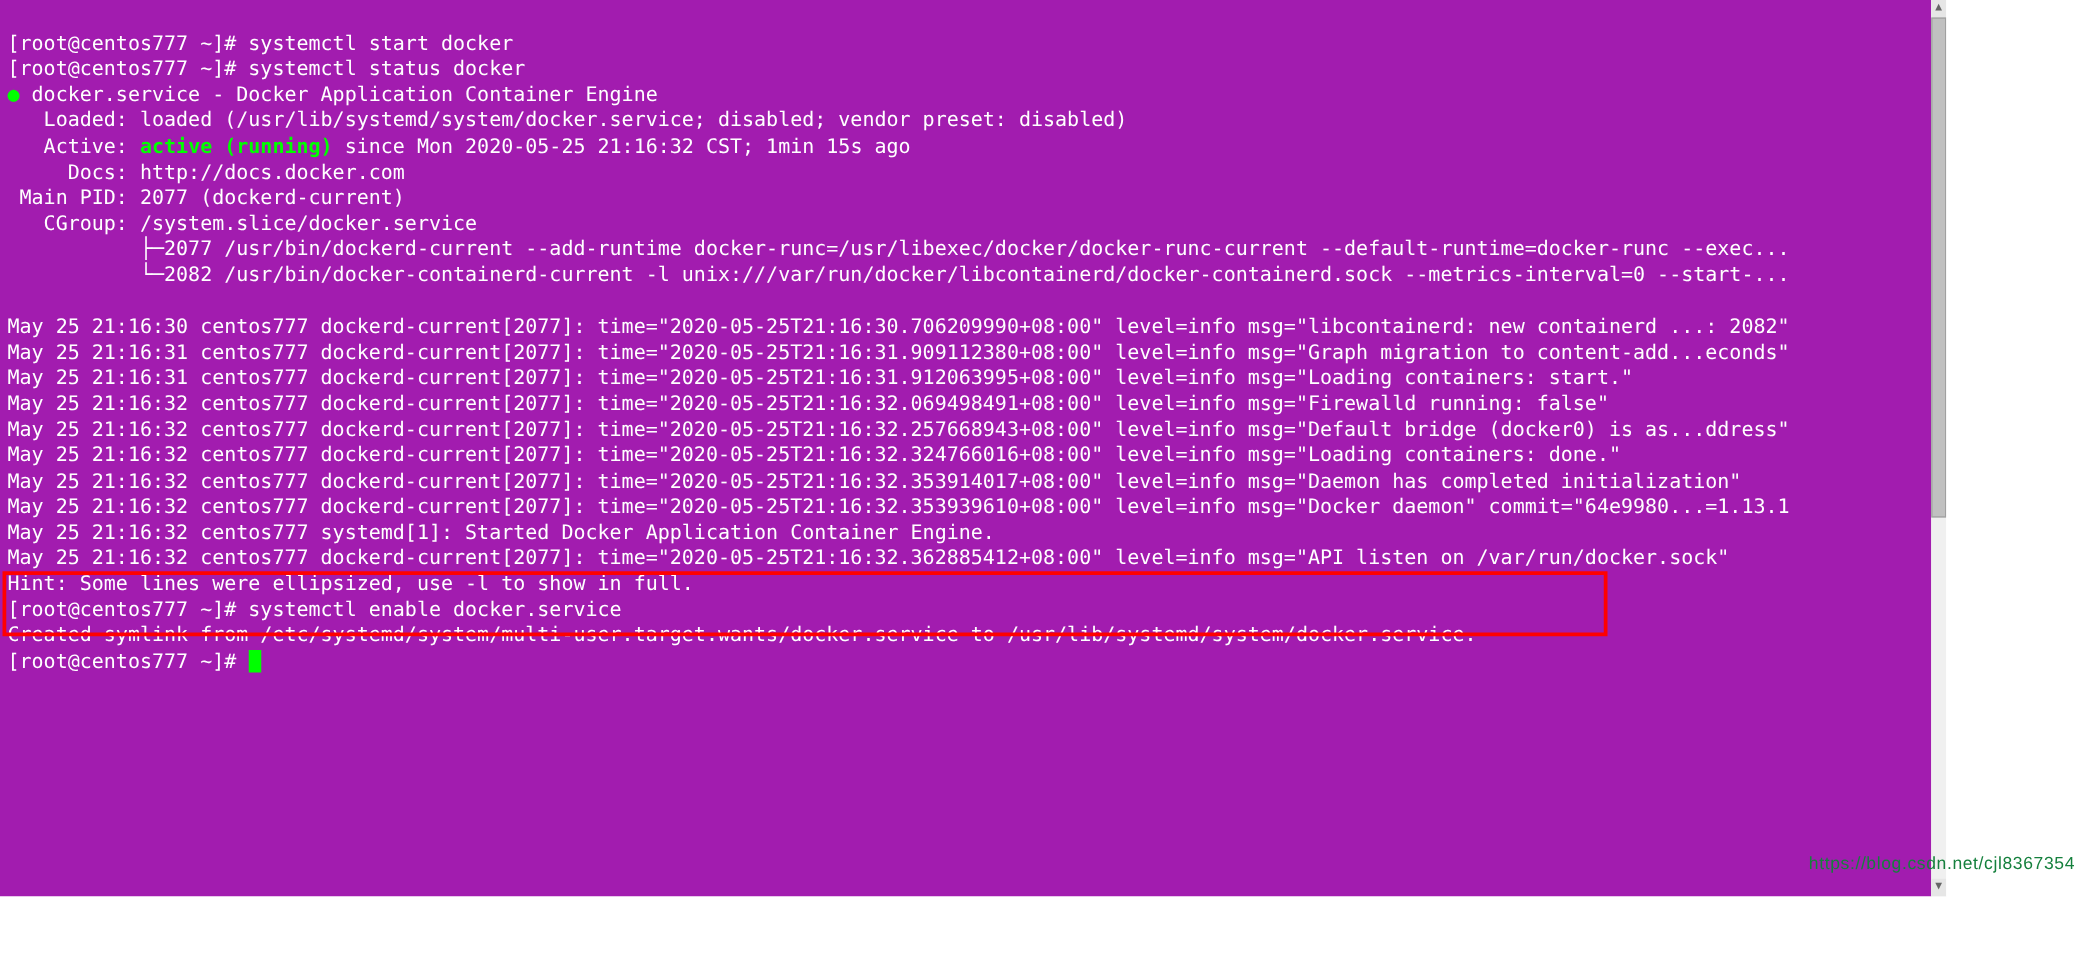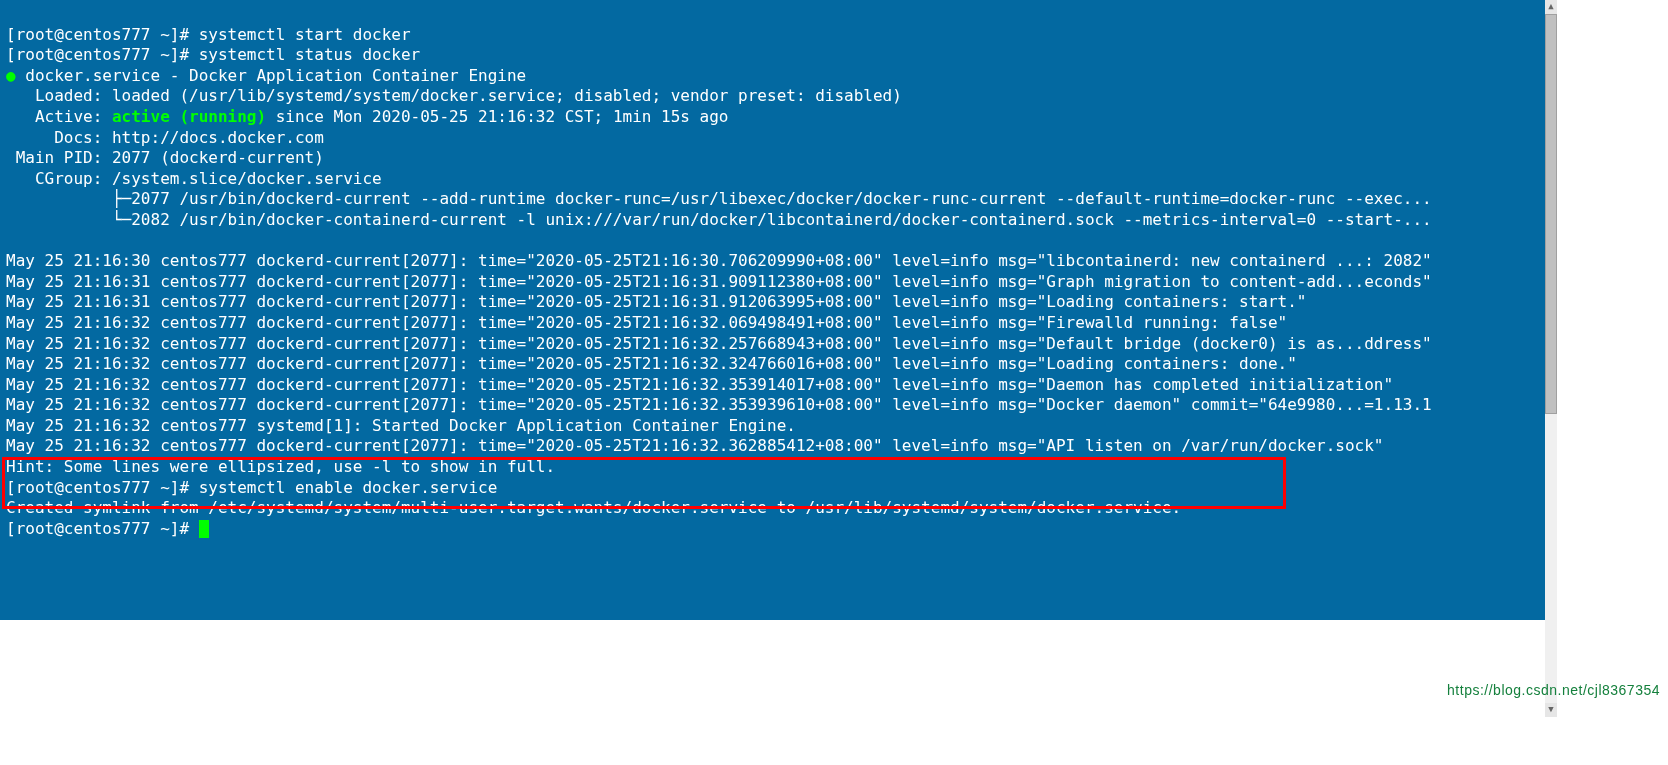--- a/index.html
+++ b/index.html
@@ -1,17 +1,17 @@
 <!DOCTYPE html>
 <html><head>
 <meta charset="utf-8">
 <style>
   html,body{margin:0;padding:0;background:#fff;}
   body{width:1668px;height:765px;position:relative;font-family:"DejaVu Sans Mono","Courier New",monospace;font-size:16px;line-height:20.6px;}
-  .terminal{position:absolute;left:0;top:0;width:1545px;height:620px;background:#0369a1;color:#fff;white-space:pre;overflow:hidden;padding:4px 6px;box-sizing:border-box;}
+  .terminal{position:absolute;left:0;top:0;width:1545px;height:717px;background:#a21caf;color:#fff;white-space:pre;overflow:hidden;padding:4px 6px;box-sizing:border-box;}
   .prompt{color:#fff;}
   .bullet{color:#00ff00;}
   .active{color:#00ff00;font-weight:bold;}
   .redbox{position:absolute;border:3px solid #ff0000;z-index:5;pointer-events:none;}
   .cursor{display:inline-block;width:10px;height:18px;background:#00ff00;vertical-align:middle;}
   .scroll-track{position:absolute;top:0;right:111px;width:12px;height:717px;background:#f0f0f0;}
   .scroll-thumb{position:absolute;left:0;width:100%;background:#c0c0c0;border:1px solid #a0a0a0;box-sizing:border-box;}
   .scroll-up{position:absolute;top:0;left:0;width:100%;height:14px;background:#e6e6e6;font-size:9px;color:#666;text-align:center;line-height:12px;}
   .scroll-down{position:absolute;bottom:0;left:0;width:100%;height:14px;background:#e6e6e6;font-size:9px;color:#666;text-align:center;line-height:12px;}
   .right-margin{position:absolute;top:0;right:0;width:111px;height:717px;background:#fff;}

